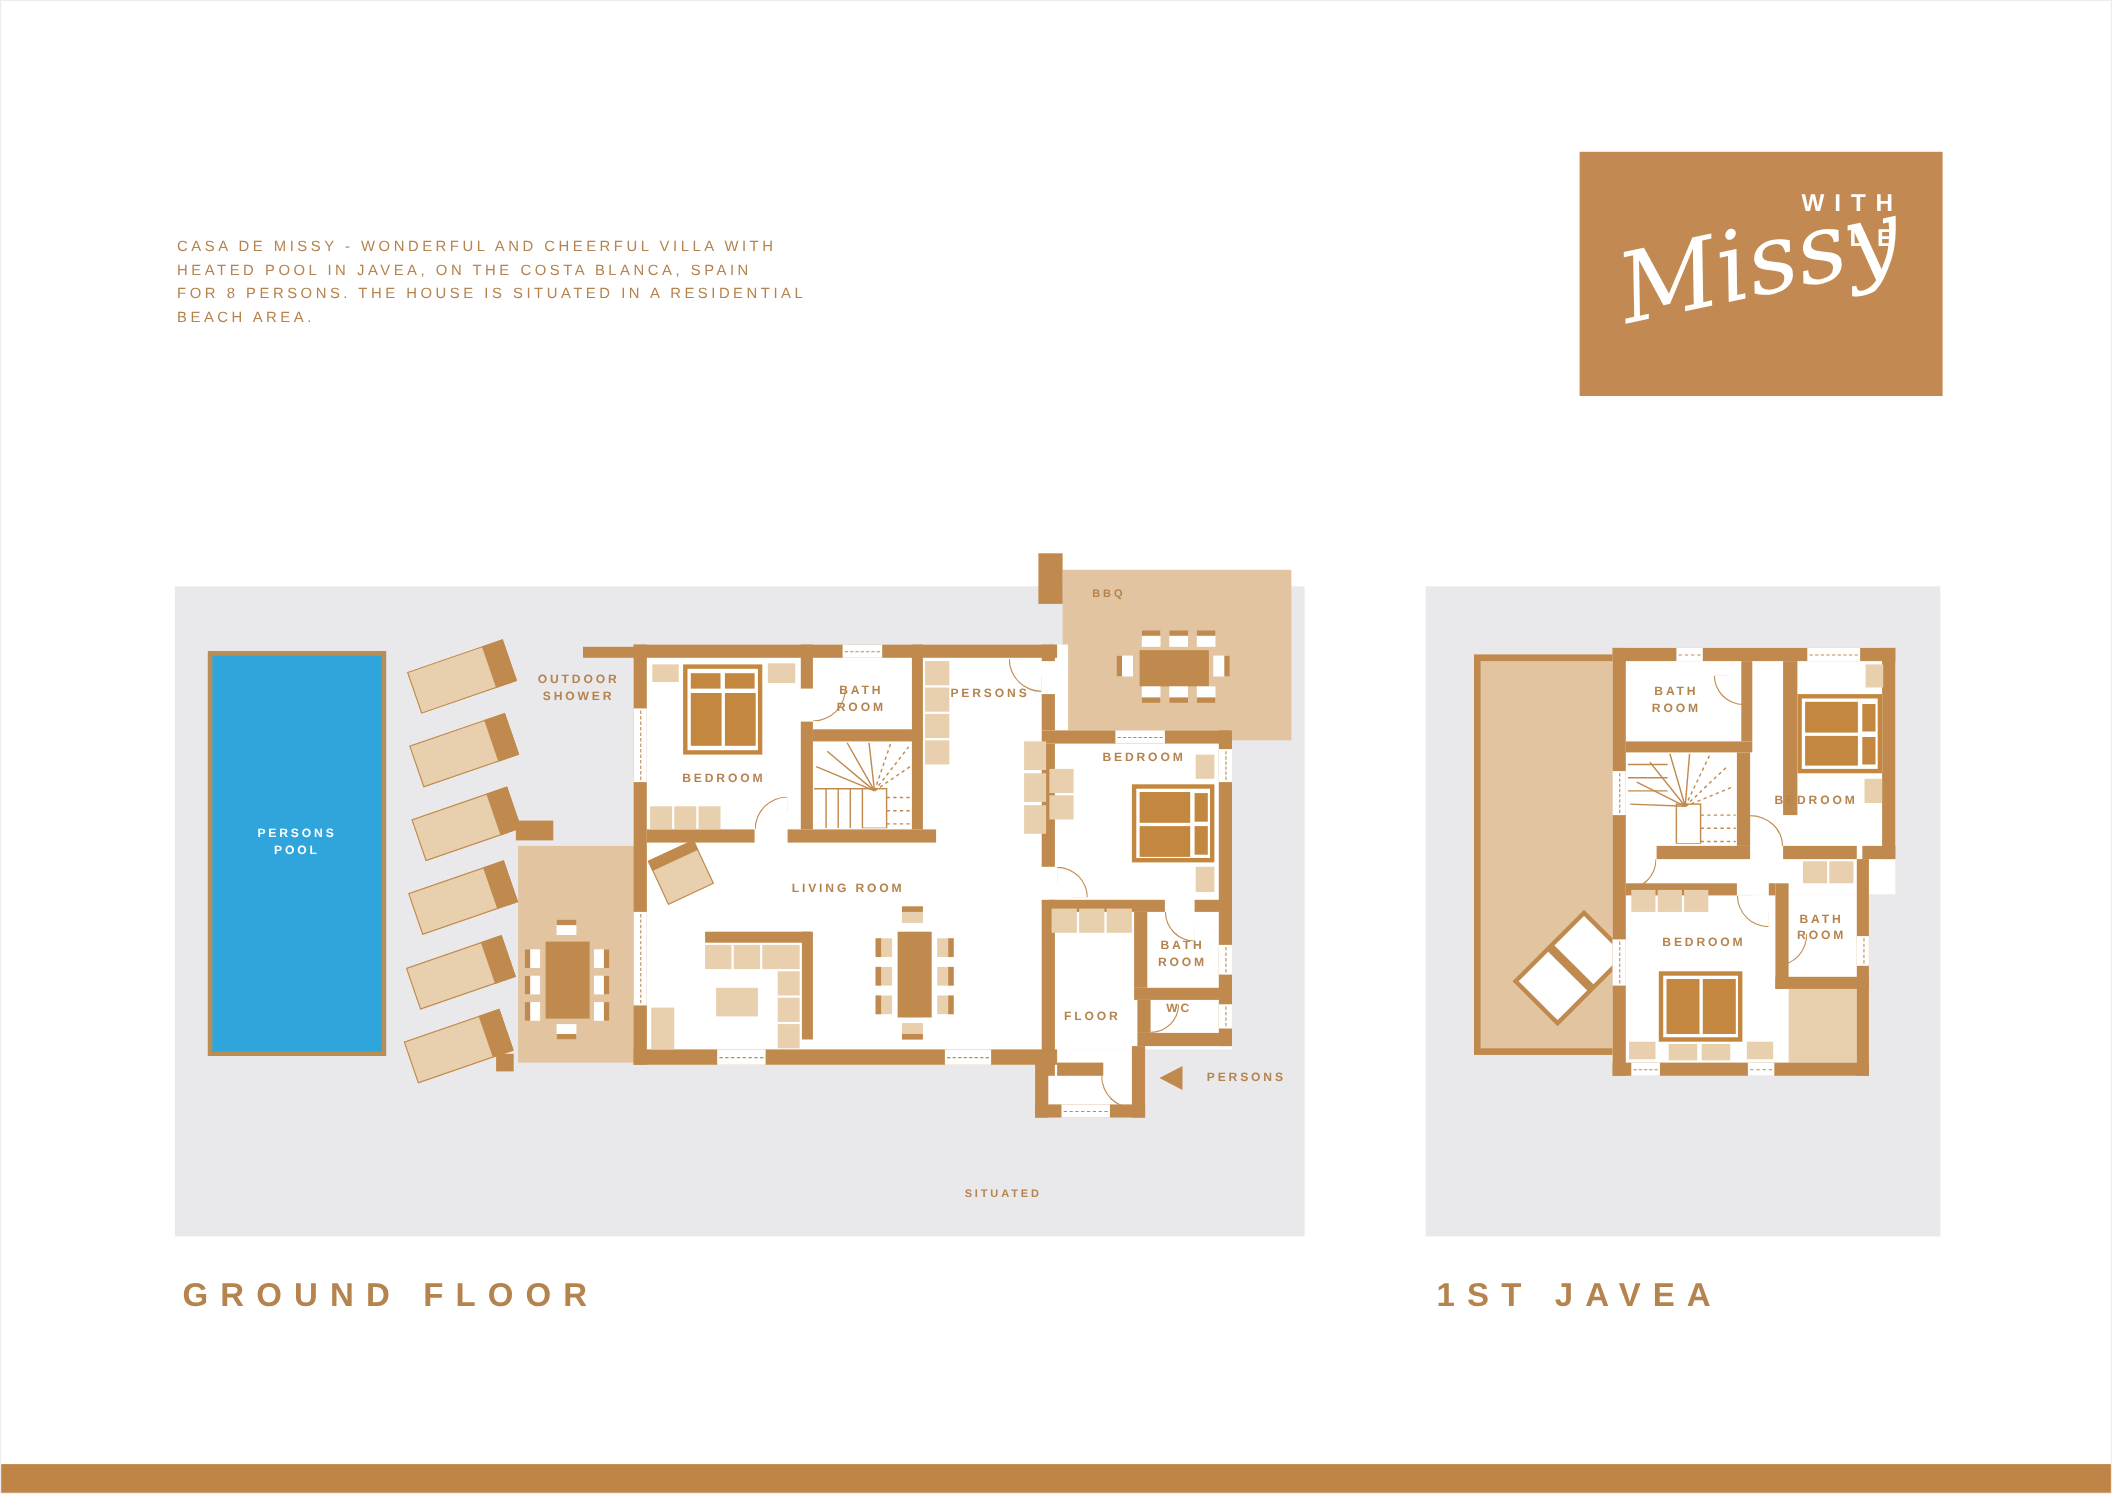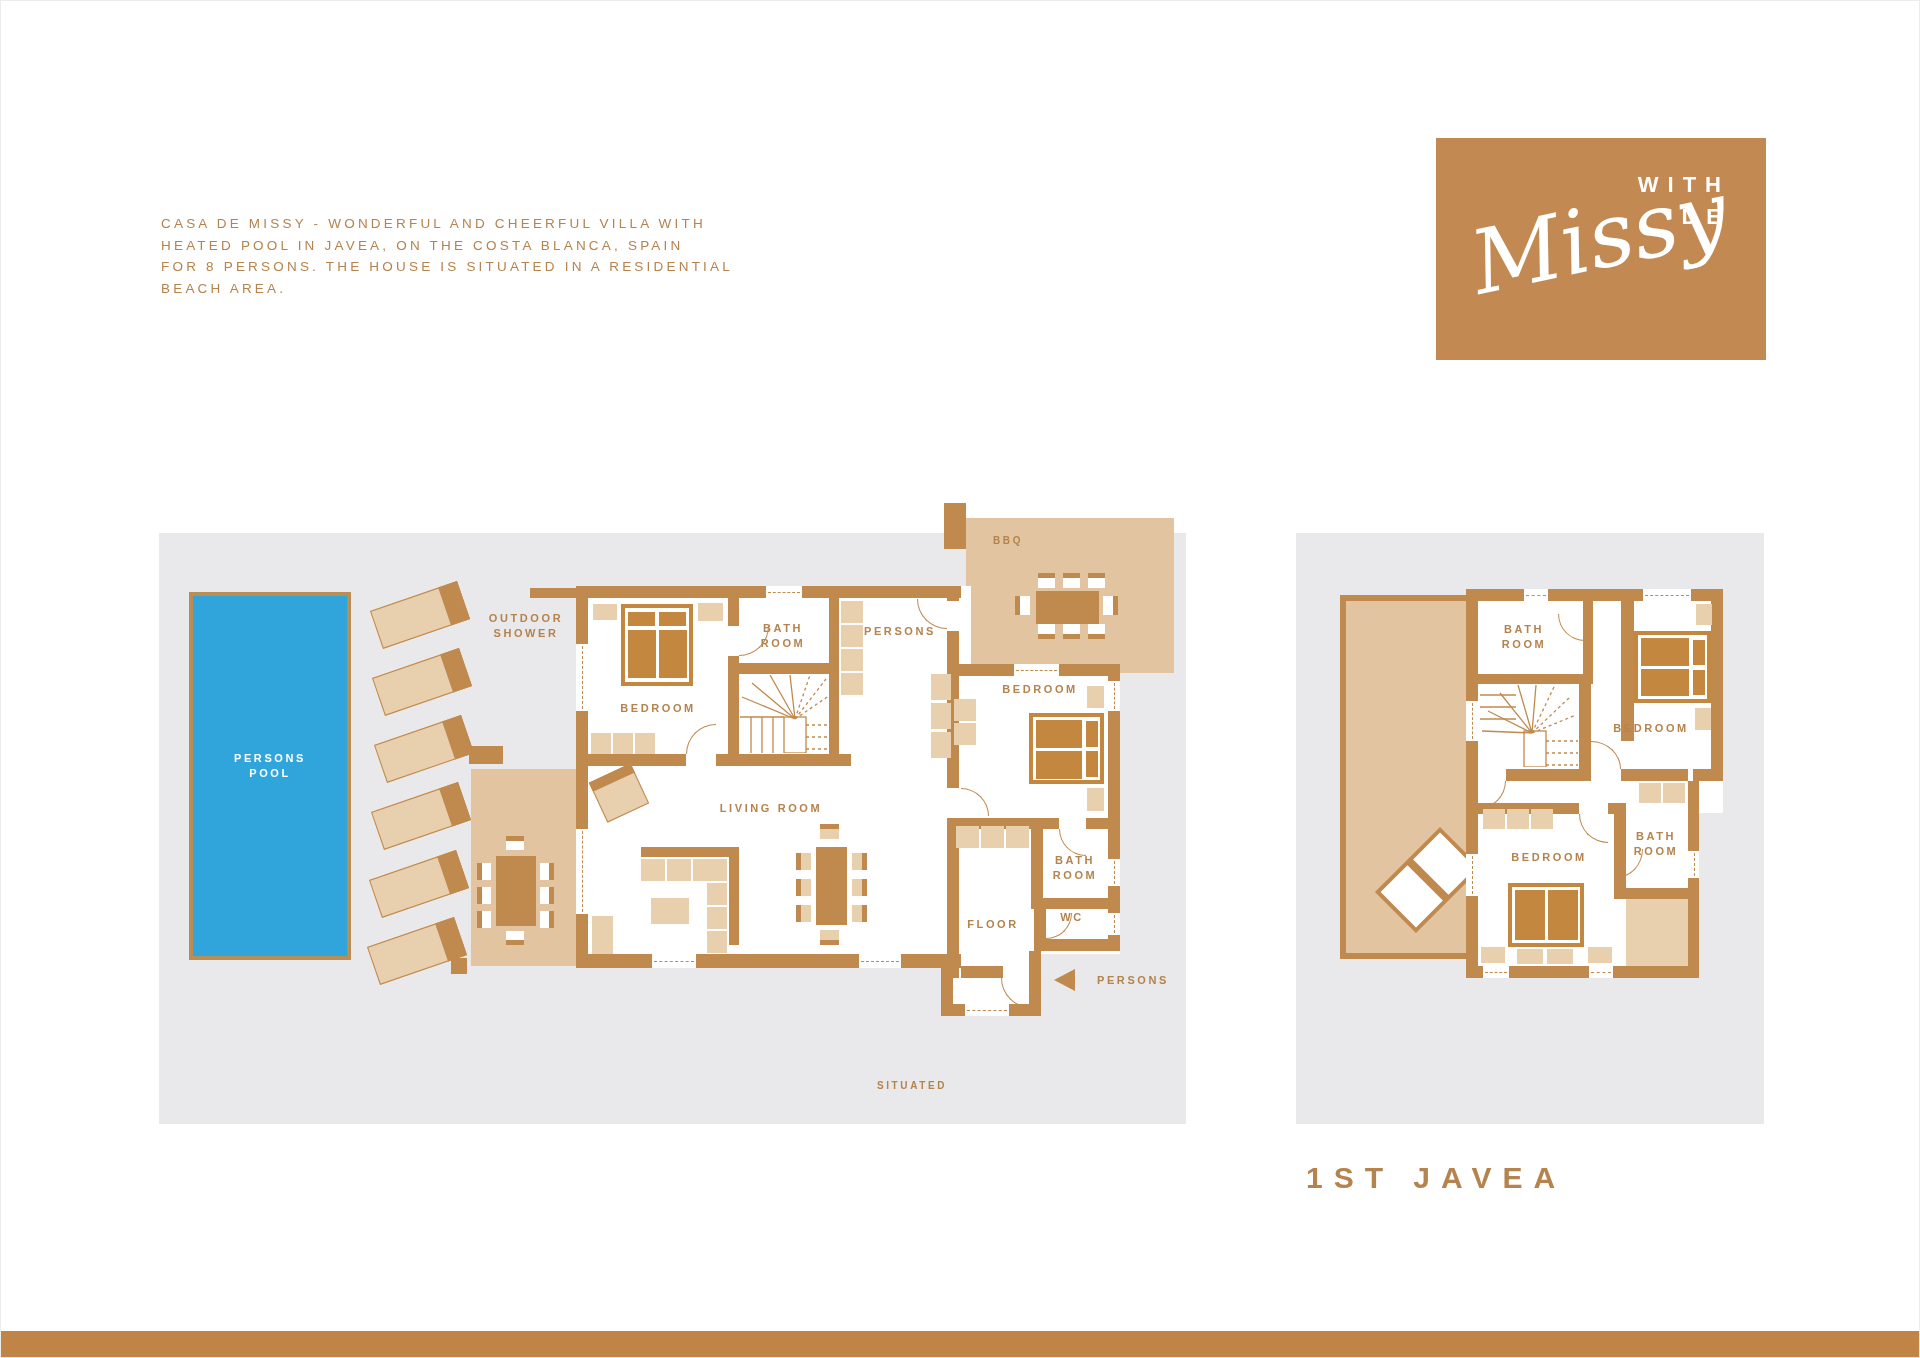--- a/index.html
+++ b/index.html
@@ -334,16 +334,17 @@
     <div class="t" style="left:292px;top:414px;width:24px;height:16px"></div>
 
     <div class="lbl" style="left:228px;top:89px">BATH
 ROOM</div>
     <div class="lbl" style="left:355px;top:188px">BEDROOM</div>
     <div class="lbl" style="left:253px;top:317px">BEDROOM</div>
     <div class="lbl" style="left:360px;top:296px">BATH
 ROOM</div>
   </div>
 
+  <div class="caption" style="left:165px;top:1160px">GROUND FLOOR</div>
   <div class="caption" style="left:1305px;top:1160px">1ST JAVEA</div>
 
   <div class="footer"></div>
 </div>
 
 </body></html>

